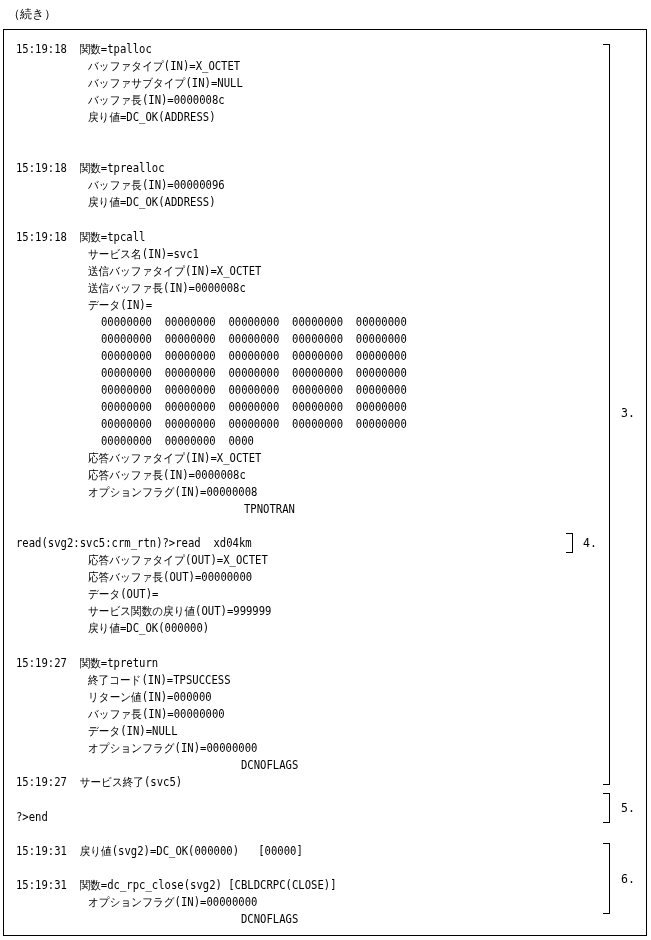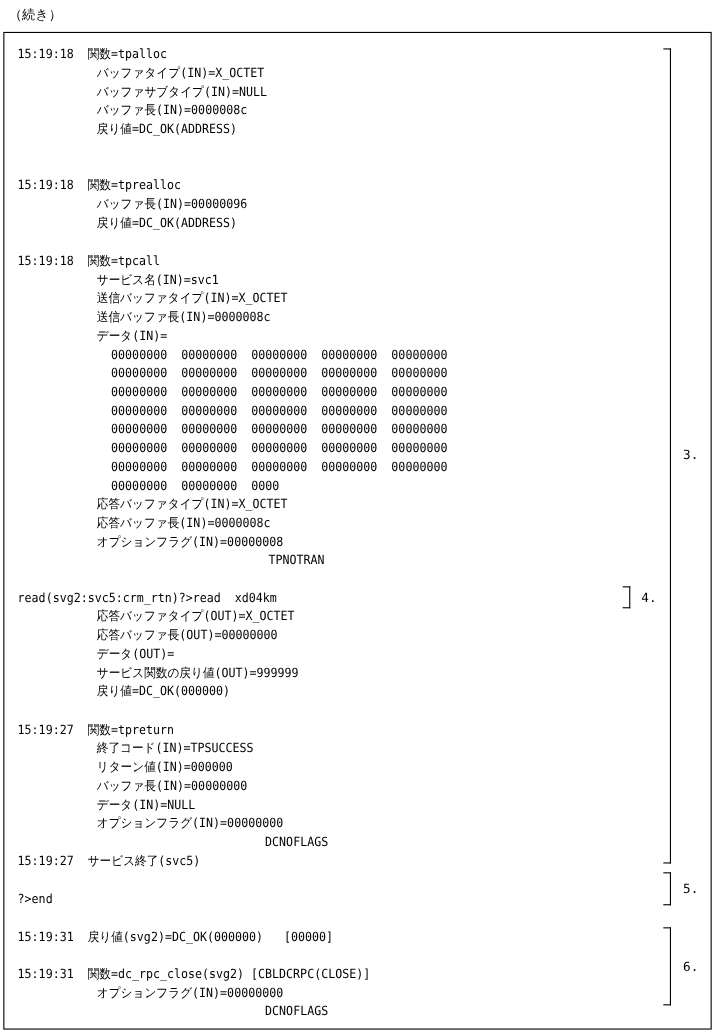--- a/index.html
+++ b/index.html
@@ -3,21 +3,21 @@
 <meta charset="utf-8">
 <style>
   html, body { margin: 0; padding: 0; background: #ffffff; }
   body {
     width: 651px; height: 940px; position: relative; overflow: hidden;
     font-family: "DejaVu Sans Mono", "Liberation Mono", monospace;
     color: #000; font-size: 12px;
   }
   .caption {
     position: absolute; left: 8px; top: 6px;
-    font-family: Liberation Mono, monospace; font-size: 12px; line-height: 16px;
+    font-family: Liberation Sans, sans-serif; font-size: 12px; line-height: 16px;
   }
   .frame {
     position: absolute; left: 3px; top: 29px; width: 644px; height: 907px;
     border: 1px solid #000; box-sizing: border-box;
   }
   .line {
     position: absolute; white-space: pre; font-size: 11.5px; line-height: 14px;
     letter-spacing: 0px; transform: scaleX(0.92); transform-origin: left center;
   }
   .bracket {

